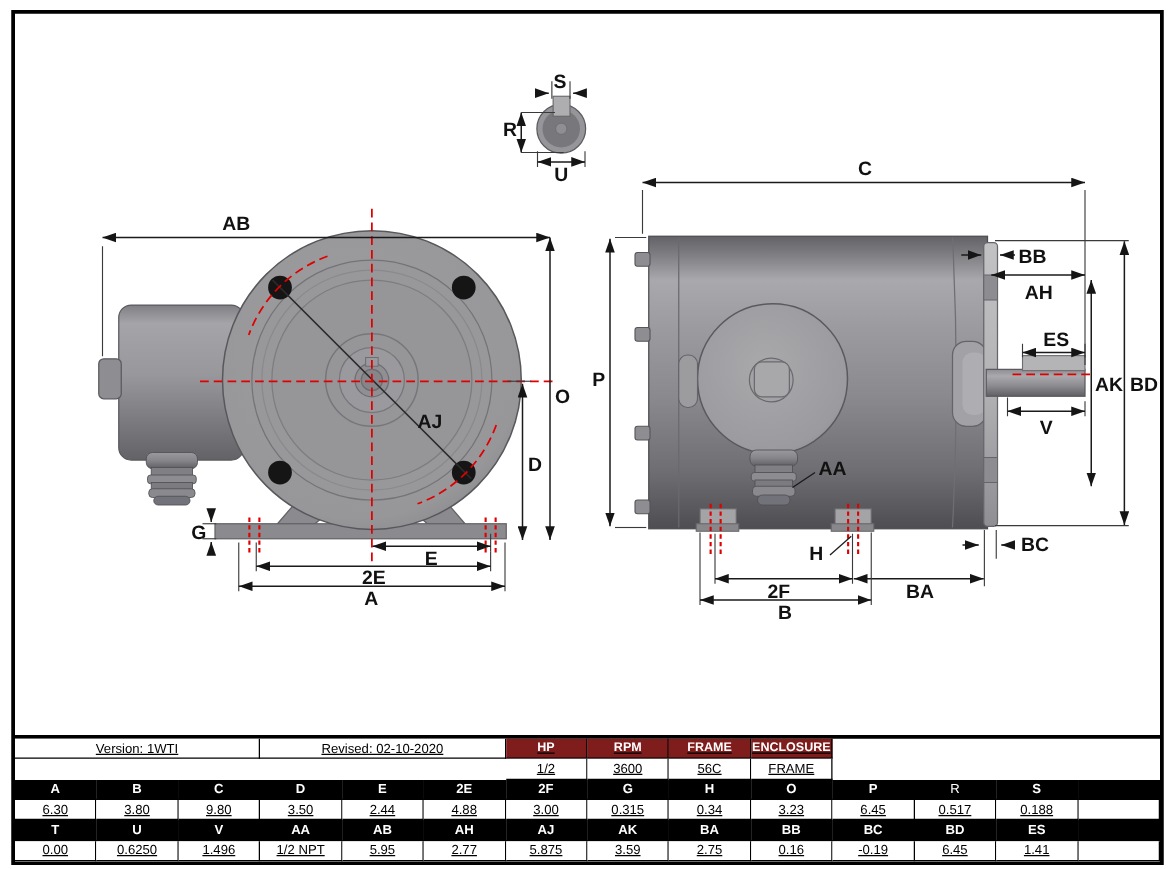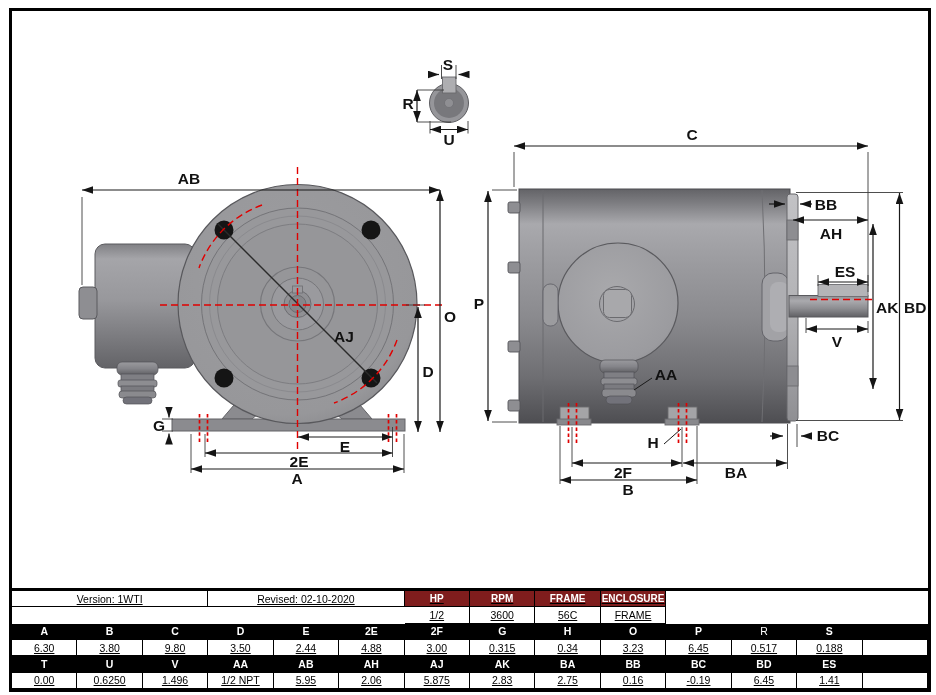--- a/index.html
+++ b/index.html
@@ -325,23 +325,23 @@
         <div class="tcell hcell" style="grid-area: 5 / 10;">BB</div>
         <div class="tcell hcell" style="grid-area: 5 / 11;">BC</div>
         <div class="tcell hcell" style="grid-area: 5 / 12;">BD</div>
         <div class="tcell hcell" style="grid-area: 5 / 13;">ES</div>
         <div class="tcell hcell" style="grid-area: 5 / 14;"></div>
         <div class="tcell " style="grid-area: 6 / 1;">0.00</div>
         <div class="tcell " style="grid-area: 6 / 2;">0.6250</div>
         <div class="tcell " style="grid-area: 6 / 3;">1.496</div>
         <div class="tcell " style="grid-area: 6 / 4;">1/2 NPT</div>
         <div class="tcell " style="grid-area: 6 / 5;">5.95</div>
-        <div class="tcell " style="grid-area: 6 / 6;">2.06</div>
+        <div class="tcell " style="grid-area: 6 / 6;">2.77</div>
         <div class="tcell " style="grid-area: 6 / 7;">5.875</div>
-        <div class="tcell " style="grid-area: 6 / 8;">2.83</div>
+        <div class="tcell " style="grid-area: 6 / 8;">3.59</div>
         <div class="tcell " style="grid-area: 6 / 9;">2.75</div>
         <div class="tcell " style="grid-area: 6 / 10;">0.16</div>
         <div class="tcell " style="grid-area: 6 / 11;">-0.19</div>
         <div class="tcell " style="grid-area: 6 / 12;">6.45</div>
         <div class="tcell " style="grid-area: 6 / 13;">1.41</div>
         <div class="tcell " style="grid-area: 6 / 14;"></div>
       </div>
 
  </div>
 </div>

